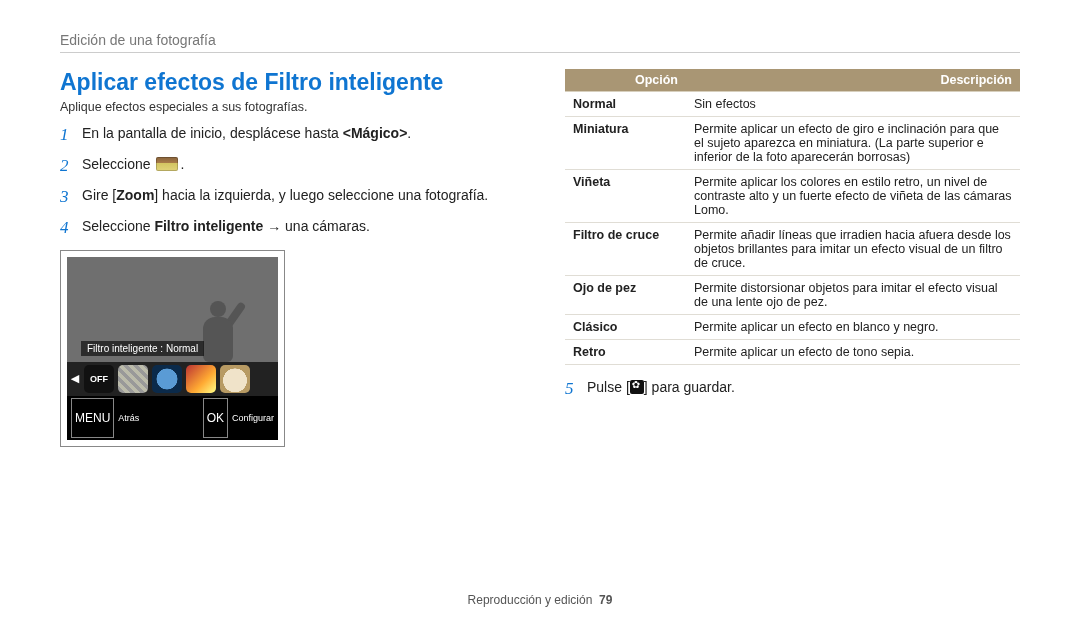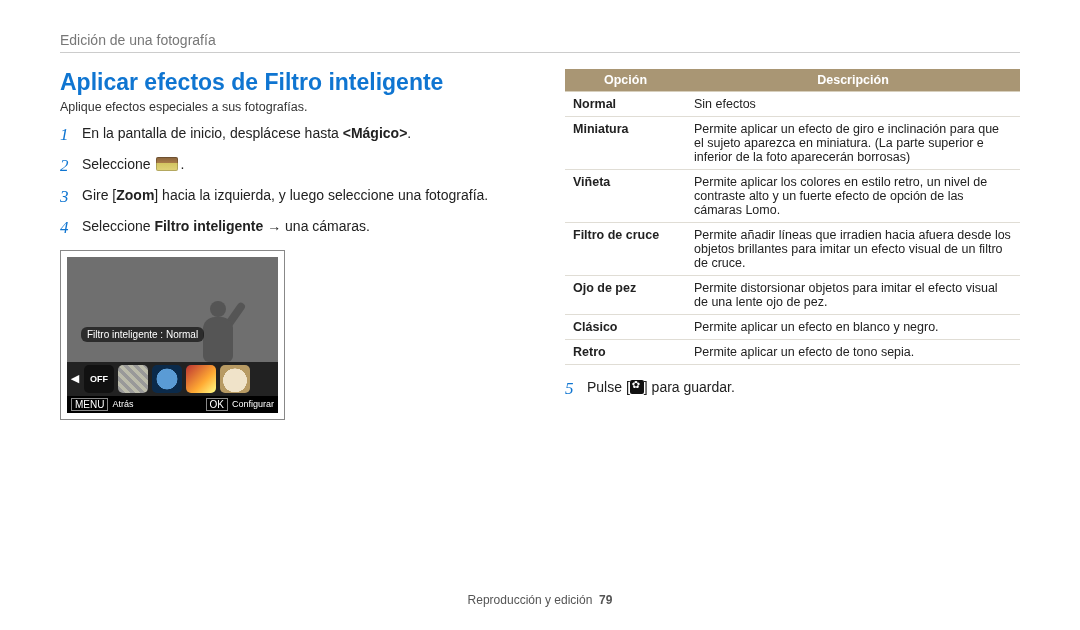--- a/index.html
+++ b/index.html
@@ -128,26 +128,26 @@
     position:absolute; bottom:45px; left:22px; width:16px; height:16px;
     background:#555; border-radius:50%;
   }
   .person .arm {
     position:absolute; bottom:30px; left:38px; width:30px; height:8px;
     background:#555; border-radius:4px; transform: rotate(-55deg); transform-origin: left center;
   }
   .caption-strip {
     position: absolute;
     left: 14px;
-    bottom: 20px;
+    bottom: 6px;
     background: rgba(0,0,0,0.6);
     color: #fff;
     font-size: 10px;
     padding: 2px 6px;
-    border-radius: 6px;
+    border-radius: 0;
   }
   .thumb-row {
     background: #222;
     display: flex;
     align-items: center;
     gap: 4px;
     padding: 3px;
   }
   .arrow-left {
     color: #fff;
@@ -168,36 +168,36 @@
   .footer-row {
     background: #000;
     color: #fff;
     font-size: 9px;
     display: flex;
     justify-content: space-between;
     padding: 2px 4px;
   }
   .footer-row .menu-box, .footer-row .ok-box {
     border: 1px solid #888;
-    padding: 0 3px;
-    font-size: 10px;
+    padding: 12px 3px;
+    font-size: 12px;
   }
   .footer-left, .footer-right { display: flex; align-items: center; gap: 4px;}
 
   
   table.options {
     width: 100%;
     border-collapse: collapse;
     font-size: 12.5px;
   }
   table.options th {
     background: #a99674;
     color: #fff;
     font-weight: 600;
-    text-align: center;
+    text-align: right;
     padding: 4px 8px;
     border-bottom: 1px solid #d7cfbd;
   }
   table.options td {
     padding: 5px 8px;
     border-bottom: 1px solid #e0ddd5;
     vertical-align: top;
   }
   table.options td.opt-name {
     font-weight: 600;
@@ -302,21 +302,21 @@
             <tr>
               <td class="opt-name">Normal</td>
               <td>Sin efectos</td>
             </tr>
             <tr>
               <td class="opt-name">Miniatura</td>
               <td>Permite aplicar un efecto de giro e inclinación para que el sujeto aparezca en miniatura. (La parte superior e inferior de la foto aparecerán borrosas)</td>
             </tr>
             <tr>
               <td class="opt-name">Viñeta</td>
-              <td>Permite aplicar los colores en estilo retro, un nivel de contraste alto y un fuerte efecto de opción de las cámaras Lomo.</td>
+              <td>Permite aplicar los colores en estilo retro, un nivel de contraste alto y un fuerte efecto de viñeta de las cámaras Lomo.</td>
             </tr>
             <tr>
               <td class="opt-name">Filtro de cruce</td>
               <td>Permite añadir líneas que irradien hacia afuera desde los objetos brillantes para imitar un efecto visual de un filtro de cruce.</td>
             </tr>
             <tr>
               <td class="opt-name">Ojo de pez</td>
               <td>Permite distorsionar objetos para imitar el efecto visual de una lente ojo de pez.</td>
             </tr>
             <tr>

